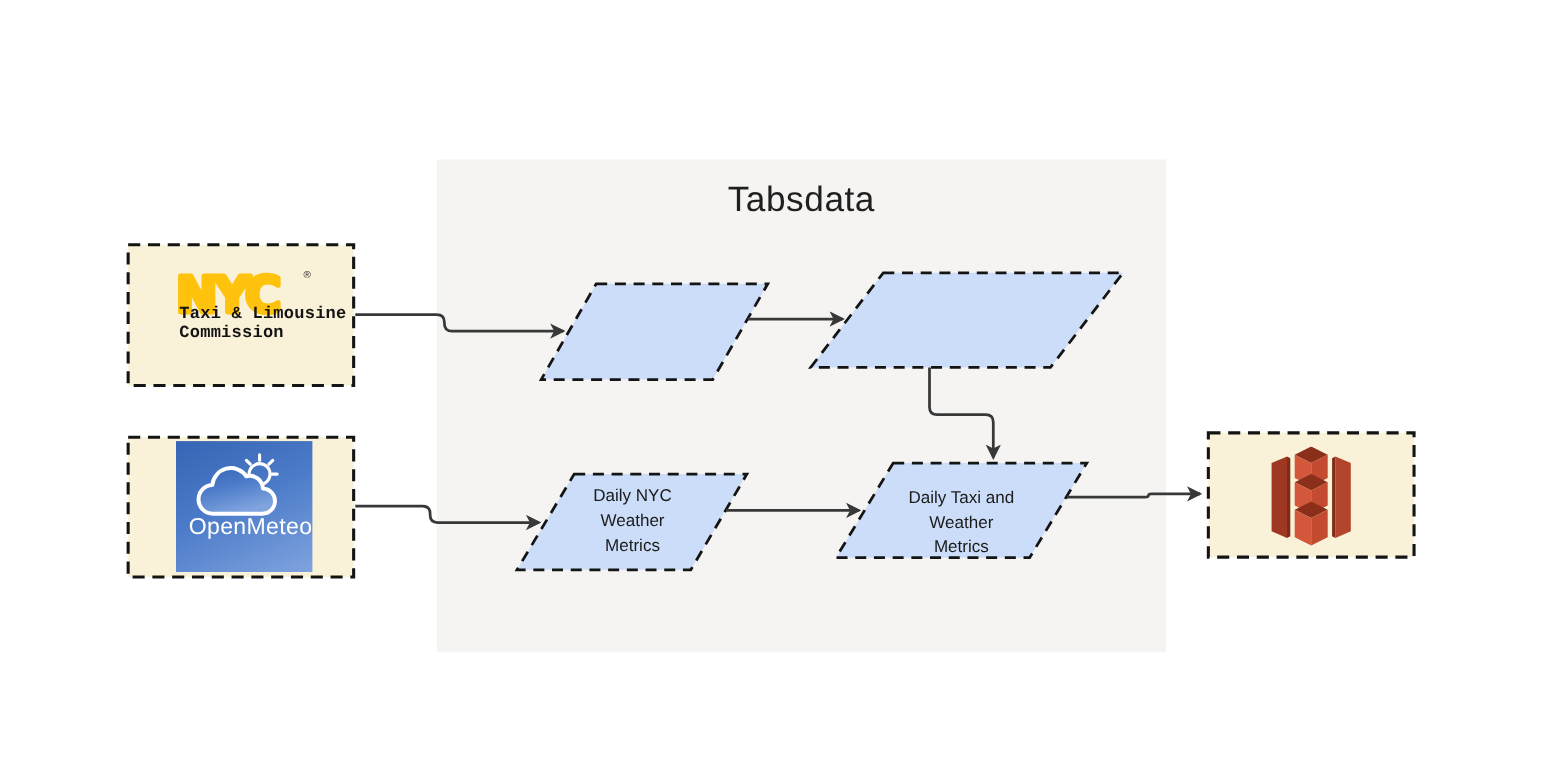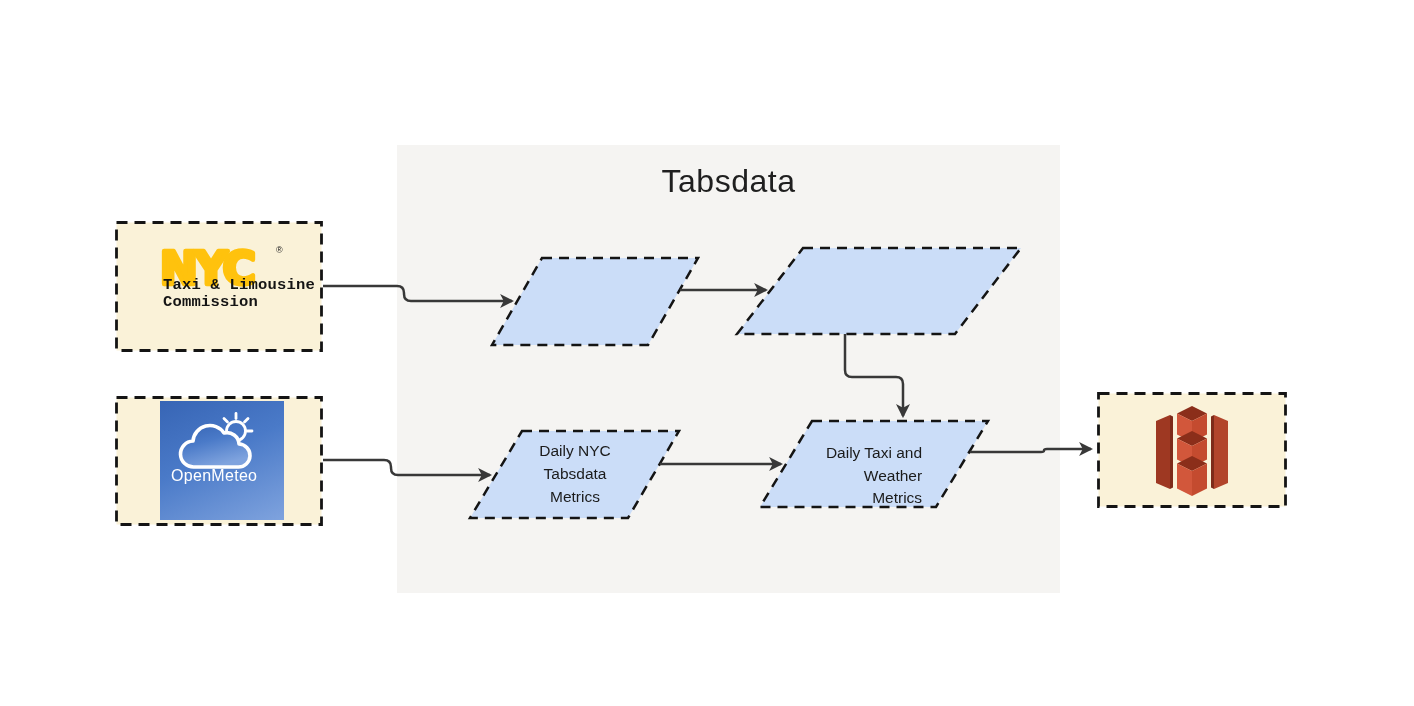--- a/index.html
+++ b/index.html
@@ -14,38 +14,38 @@
   }
 
   .node-label {
     position: absolute; display: flex; align-items: center; justify-content: center;
     text-align: center; white-space: pre-line; font-size: 15.5px; line-height: 1.47;
     color: #1b1b1b;
   }
   .lbl-p1 { left: 505px; top: 258px; width: 180px; height: 87px; }
   .lbl-p2 { left: 779px; top: 248px; width: 200px; height: 86px; }
   .lbl-p3 { left: 485px; top: 431px; width: 180px; height: 87px; }
-  .lbl-p4 { left: 774px; top: 421px; width: 200px; height: 110px; text-align: right; }
+  .lbl-p4 { left: 774px; top: 421px; width: 200px; height: 110px; }
 
   .nyc-logo { position: absolute; left: 158px; top: 240px; width: 150px; height: 56px; }
   .nyc-reg { position: absolute; left: 276px; top: 245px; font-size: 9px; color: #222; }
   .nyc-subtitle {
     position: absolute; left: 163px; top: 277px; white-space: pre-line;
     font-weight: bold; font-size: 15.5px; line-height: 1.07; color: #141414;
     letter-spacing: 0.2px;
     font-family: Liberation Mono, monospace;
   }
 
   .om-tile {
     position: absolute; left: 160px; top: 401px; width: 124px; height: 119px;
     background: linear-gradient(155deg, #3765b5 0%, #4a7ac8 45%, #7fa3de 100%);
   }
   .om-label {
-    position: absolute; left: 11px; right: 0; top: 66px; text-align: left;
-    color: #ffffff; font-size: 16px; font-weight: 400; letter-spacing: 0.3px;
+    position: absolute; left: 0; right: 0; top: 66px; text-align: right;
+    color: #ffffff; font-size: 21px; font-weight: 400; letter-spacing: 0.3px;
   }
 
   .s3-icon { position: absolute; left: 1152px; top: 406px; }
 </style>
 </head>
 <body>
 
 <div class="canvas">
 
   <svg class="layer" width="1414" height="706" viewBox="0 0 1414 706">
@@ -98,21 +98,21 @@
         <line x1="64" y1="17.5" x2="67.5" y2="21"></line>
         <line x1="88" y1="17.5" x2="84.5" y2="21"></line>
         <line x1="92" y1="30" x2="87" y2="30"></line>
       </g>
       <path d="M34 66 A13 13 0 0 1 33 40 A17 17 0 0 1 64 32 A12 12 0 0 1 79 43 A11 11 0 0 1 78 66 Z" fill="url(#skyg)" stroke="#ffffff" stroke-width="3.6" stroke-linejoin="round"></path>
     </svg>
     <div class="om-label">OpenMeteo</div>
   </div>
 
   <div class="node-label lbl-p3">Daily NYC
-Tabsdata
+Weather
 Metrics</div>
   <div class="node-label lbl-p4">Daily Taxi and
 Weather
 Metrics</div>
 
   <svg class="s3-icon" width="80" height="92" viewBox="0 0 80 92">
 
     <polygon points="4,15 18,9 18,83 4,77" fill="#9E3822"></polygon>
     <polygon points="18,9 21,10.5 21,81.5 18,83" fill="#7E2B19"></polygon>
 

